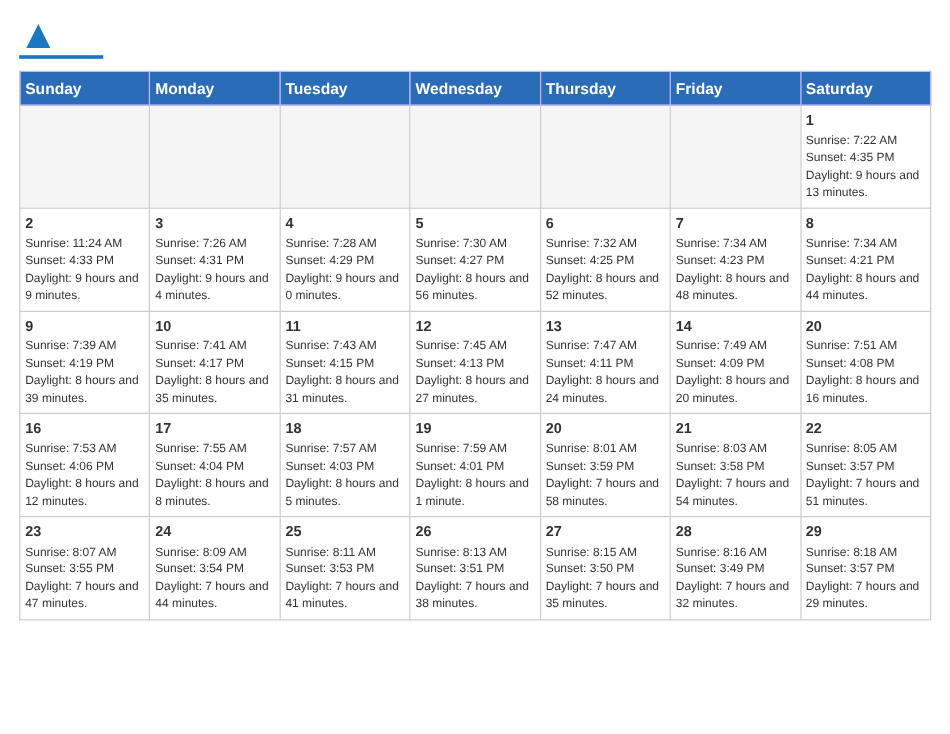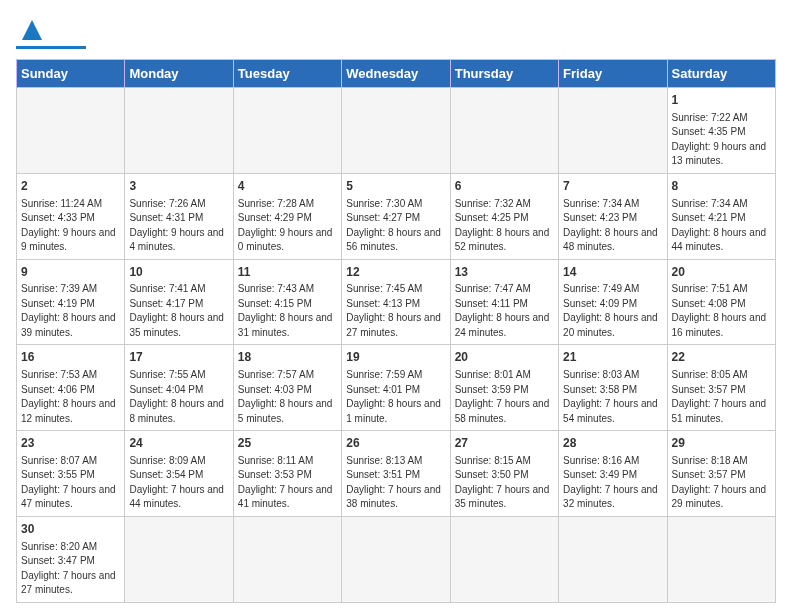--- a/index.html
+++ b/index.html
@@ -303,28 +303,14 @@
 Sunset: 3:49 PM
 Daylight: 7 hours and 32 minutes.</div>
         </td>
         <td>
           <span class="day-number">29</span>
           <div class="day-info">Sunrise: 8:18 AM
 Sunset: 3:57 PM
 Daylight: 7 hours and 29 minutes.</div>
         </td>
       </tr>
-      <tr>
-        <td>
-          <span class="day-number">30</span>
-          <div class="day-info">Sunrise: 8:20 AM
-Sunset: 3:47 PM
-Daylight: 7 hours and 27 minutes.</div>
-        </td>
-        <td class="empty"></td>
-        <td class="empty"></td>
-        <td class="empty"></td>
-        <td class="empty"></td>
-        <td class="empty"></td>
-        <td class="empty"></td>
-      </tr>
     </tbody>
 </table>
 
 </body></html>

